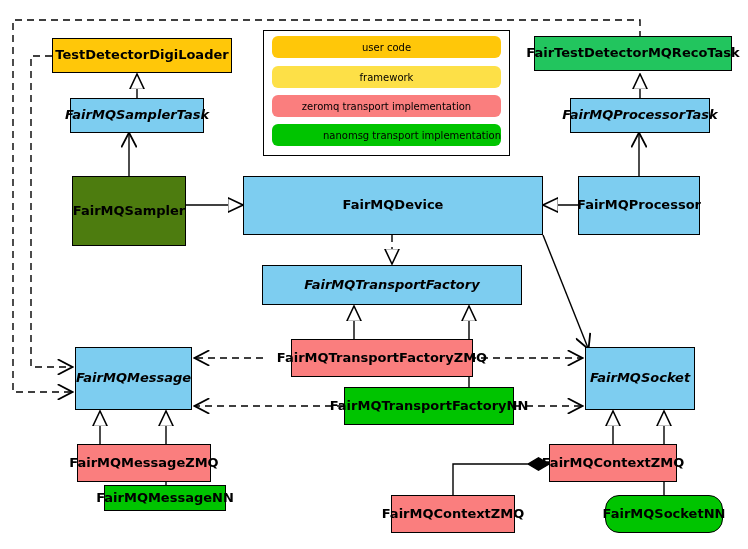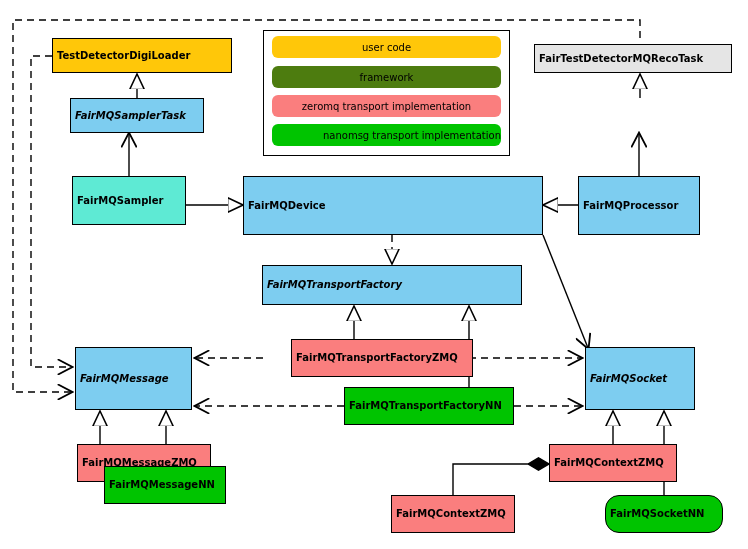--- a/index.html
+++ b/index.html
@@ -1,21 +1,21 @@
 <!DOCTYPE html>
 <html><head>
 <meta charset="utf-8">
 <style>
   html,body{margin:0;padding:0;background:#ffffff;}
   body{font-family:"DejaVu Sans","Liberation Sans",sans-serif;}
   #canvas{position:relative;width:748px;height:549px;background:#ffffff;overflow:hidden;}
   svg{position:absolute;top:0;left:0;width:748px;height:549px;}
   .nodebox{position:absolute;box-sizing:border-box;border:1.4px solid #000;
-           display:flex;align-items:center;text-align:center;
-           font-size:10px;font-weight:bold;color:#000;line-height:1.15;padding:2px 4px;}
+           display:flex;align-items:center;justify-content:center;text-align:center;
+           font-size:13px;font-weight:bold;color:#000;line-height:1.15;padding:2px 4px;}
   .abstract{font-style:italic;}
   .legendframe{position:absolute;box-sizing:border-box;border:1.4px solid #000;background:#fff;}
   .legendbar{position:absolute;box-sizing:border-box;display:flex;align-items:center;
              justify-content:center;font-size:10px;font-weight:normal;color:#000;border-radius:6px;}
 </style>
 </head>
 <body>
 
 <div id="canvas">
 
@@ -58,40 +58,43 @@
       <path d="M52,56 L31,56 L31,367 L71,367" marker-end="url(#openarrow)"></path>
       <path d="M640,38 L640,20 L13,20 L13,392 L71,392" marker-end="url(#openarrow)"></path>
     </g>
   </svg>
 
   <div class="legendframe" style="left:263px;top:30px;width:247px;height:126px;"></div>
 
   <div class="legendbar" style="left:272px;top:36px;width:229px;height:22px;background:#FFC709;">
     <span>user code</span>
   </div>
-  <div class="legendbar" style="left:272px;top:66px;width:229px;height:22px;background:#4d7c0f;">
+  <div class="legendbar" style="left:272px;top:66px;width:229px;height:22px;background:#fde047;">
     <span>framework</span>
   </div>
   <div class="legendbar" style="left:272px;top:95px;width:229px;height:22px;background:#FA7E7E;">
     <span>zeromq transport implementation</span>
   </div>
   <div class="legendbar" style="left:272px;top:124px;width:229px;height:22px;background:#00C400;justify-content:flex-end;">
     <span>nanomsg transport implementation</span>
   </div>
 
   <div class="nodebox" style="left:52px;top:38px;width:180px;height:35px;background:#FFC709;">
     <span>TestDetectorDigiLoader</span>
   </div>
-  <div class="nodebox" style="left:534px;top:44px;width:198px;height:29px;background:#e5e5e5;">
+  <div class="nodebox" style="left:534px;top:36px;width:198px;height:35px;background:#22c55e;">
     <span>FairTestDetectorMQRecoTask</span>
   </div>
   <div class="nodebox abstract" style="left:70px;top:98px;width:134px;height:35px;background:#7DCDF0;">
     <span>FairMQSamplerTask</span>
   </div>
-  <div class="nodebox" style="left:72px;top:176px;width:114px;height:49px;background:#5eead4;">
+  <div class="nodebox abstract" style="left:570px;top:98px;width:140px;height:35px;background:#7DCDF0;">
+    <span>FairMQProcessorTask</span>
+  </div>
+  <div class="nodebox" style="left:72px;top:176px;width:114px;height:70px;background:#4d7c0f;">
     <span>FairMQSampler</span>
   </div>
   <div class="nodebox" style="left:243px;top:176px;width:300px;height:59px;background:#7DCDF0;">
     <span>FairMQDevice</span>
   </div>
   <div class="nodebox" style="left:578px;top:176px;width:122px;height:59px;background:#7DCDF0;">
     <span>FairMQProcessor</span>
   </div>
   <div class="nodebox abstract" style="left:262px;top:265px;width:260px;height:40px;background:#7DCDF0;">
     <span>FairMQTransportFactory</span>
@@ -104,21 +107,21 @@
   </div>
   <div class="nodebox abstract" style="left:75px;top:347px;width:117px;height:63px;background:#7DCDF0;">
     <span>FairMQMessage</span>
   </div>
   <div class="nodebox abstract" style="left:585px;top:347px;width:110px;height:63px;background:#7DCDF0;">
     <span>FairMQSocket</span>
   </div>
   <div class="nodebox" style="left:33px;top:444px;width:134px;height:38px;background:#FA7E7E;margin-left:44px;">
     <span>FairMQMessageZMQ</span>
   </div>
-  <div class="nodebox" style="left:104px;top:466px;width:122px;height:38px;background:#00C400;">
+  <div class="nodebox" style="left:104px;top:485px;width:122px;height:26px;background:#00C400;">
     <span>FairMQMessageNN</span>
   </div>
   <div class="nodebox" style="left:549px;top:444px;width:128px;height:38px;background:#FA7E7E;">
     <span>FairMQContextZMQ</span>
   </div>
   <div class="nodebox" style="left:605px;top:495px;width:118px;height:38px;background:#00C400;border-radius:14px;">
     <span>FairMQSocketNN</span>
   </div>
   <div class="nodebox" style="left:391px;top:495px;width:124px;height:38px;background:#FA7E7E;">
     <span>FairMQContextZMQ</span>

